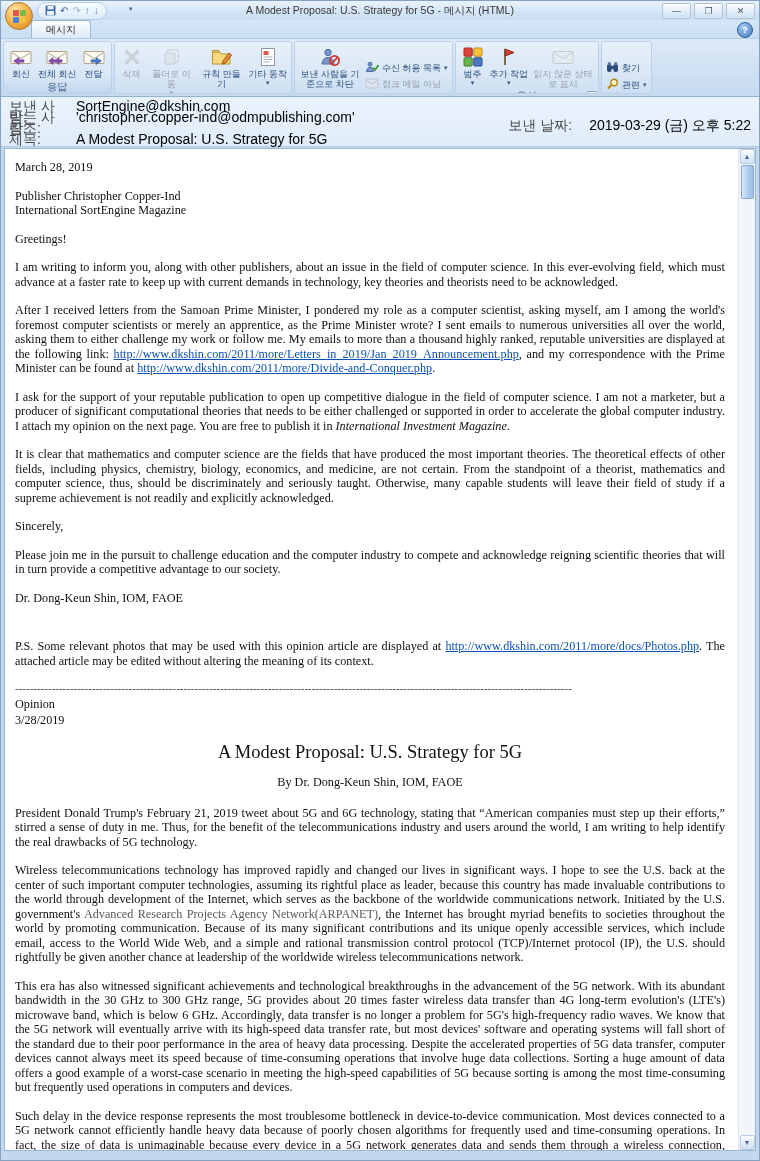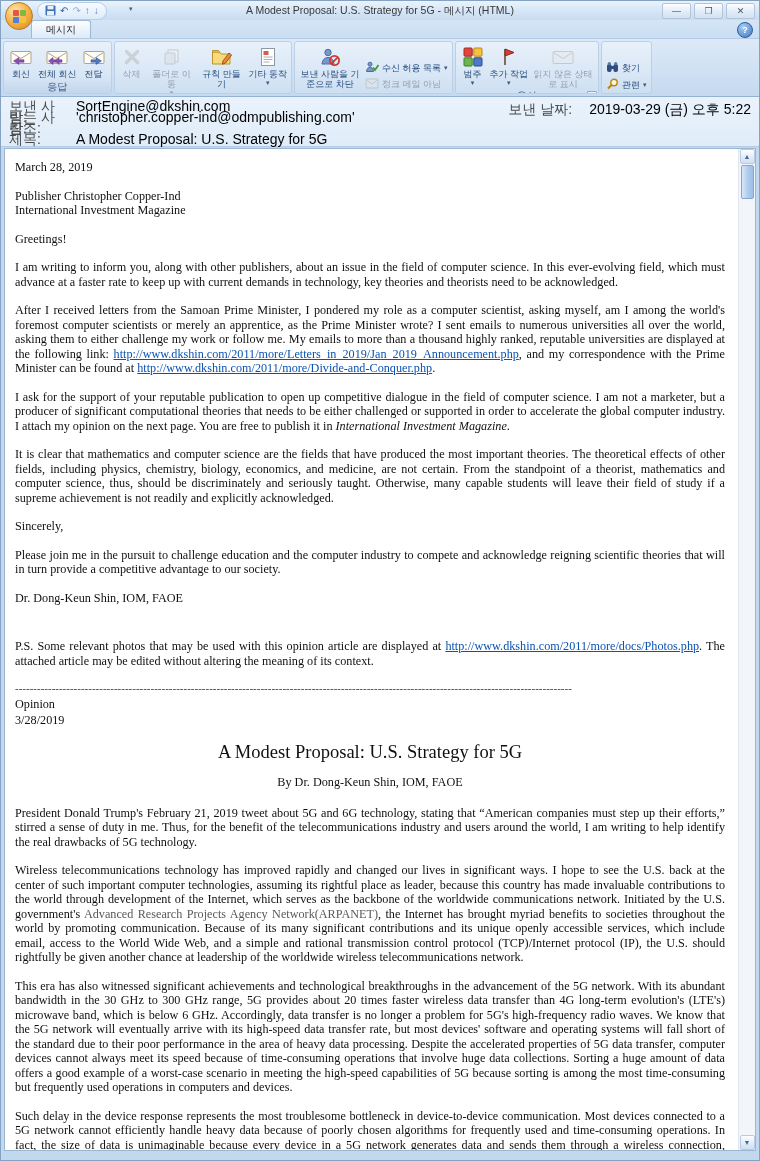--- a/index.html
+++ b/index.html
@@ -53,21 +53,21 @@
   .smallbtn{display:flex;align-items:center;gap:3px;font-size:9px;color:#254a7b;cursor:default;white-space:nowrap;}
   .disabled{opacity:.45;filter:grayscale(.9);}
   .caret{font-size:7px;color:#3c5b84;}
   
   .headerpanel{height:50px;background:linear-gradient(#eaf3fc,#dfecf9);
     border-bottom:1px solid #b6cbe3;font-size:14px;color:#4b4b4b;
     padding:4px 8px 0;box-sizing:border-box;position:relative;}
   .hrow{display:flex;height:11px;line-height:11px;}
   .hlabel{width:56px;flex:none;}
   .hvalue{color:#000;margin-left:11px;}
-  .sentdate{position:absolute;right:8px;top:4px;display:flex;gap:6px;}
+  .sentdate{position:absolute;right:8px;top:20px;display:flex;gap:6px;}
   .sentdate .hvalue{color:#000;}
   
   .bodyarea{position:absolute;left:3px;right:3px;top:147px;bottom:9px;background:#fff;
     border:1px solid #9db6d0;display:flex;box-sizing:border-box;}
   .content{flex:1;overflow:hidden;padding:11px 13px 0 10px;
     font-family:"Liberation Serif","DejaVu Serif",serif;font-size:12.2px;line-height:1.19;color:#101010;}
   .content p{margin:0 0 14px;text-align:justify;white-space:pre-wrap;}
   .content a{color:#0b52b1;text-decoration:underline;cursor:pointer;}
   .it{font-style:italic;}
   .gray{color:#595959;}
@@ -338,21 +338,21 @@
     <div class="sentdate">
       <span>보낸 날짜:</span>
       <span class="hvalue">2019-03-29 (금) 오후 5:22</span>
     </div>
   </div>
 
   <div class="bodyarea">
     <div class="content" id="email-content">
         <p><span>March 28, 2019</span></p>
         <p><span>Publisher Christopher Copper-Ind
-International Investment Magazine</span></p>
+International SortEngine Magazine</span></p>
         <p><span>Greetings!</span></p>
         <p><span>I am writing to inform you, along with other publishers, about an issue in the field of computer science. In this ever-evolving field, which must advance at a faster rate to keep up with current demands in technology, key theories and theorists need to be acknowledged.</span></p>
         <p><span>After I received letters from the Samoan Prime Minister, I pondered my role as a computer scientist, asking myself, am I among the world's foremost computer scientists or merely an apprentice, as the Prime Minister wrote? I sent emails to numerous universities all over the world, asking them to either challenge my work or follow me. My emails to more than a thousand highly ranked, reputable universities are displayed at the following link: </span><a href="#">http://www.dkshin.com/2011/more/Letters_in_2019/Jan_2019_Announcement.php</a><span>, and my correspondence with the Prime Minister can be found at </span><a href="#">http://www.dkshin.com/2011/more/Divide-and-Conquer.php</a><span>.</span></p>
         <p><span>I ask for the support of your reputable publication to open up competitive dialogue in the field of computer science. I am not a marketer, but a producer of significant computational theories that needs to be either challenged or supported in order to accelerate the global computer industry. I attach my opinion on the next page. You are free to publish it in </span><span class="it">International Investment Magazine</span><span>.</span></p>
         <p><span>It is clear that mathematics and computer science are the fields that have produced the most important theories. The theoretical effects of other fields, including physics, chemistry, biology, economics, and medicine, are not certain. From the standpoint of a theorist, mathematics and computer science, thus, should be discriminately and seriously taught. Otherwise, many capable students will leave their field of study if a supreme achievement is not readily and explicitly acknowledged.</span></p>
         <p><span>Sincerely,</span></p>
         <p><span>Please join me in the pursuit to challenge education and the computer industry to compete and acknowledge reigning scientific theories that will in turn provide a competitive advantage to our society.</span></p>
         <p><span>Dr. Dong-Keun Shin, IOM, FAOE</span></p>
         <p class="ps"><span>P.S. Some relevant photos that may be used with this opinion article are displayed at </span><a href="#">http://www.dkshin.com/2011/more/docs/Photos.php</a><span>. The attached article may be edited without altering the meaning of its context.</span></p>
         <p class="divider"><span>--------------------------------------------------------------------------------------------------------------------------------------------------------</span></p>

